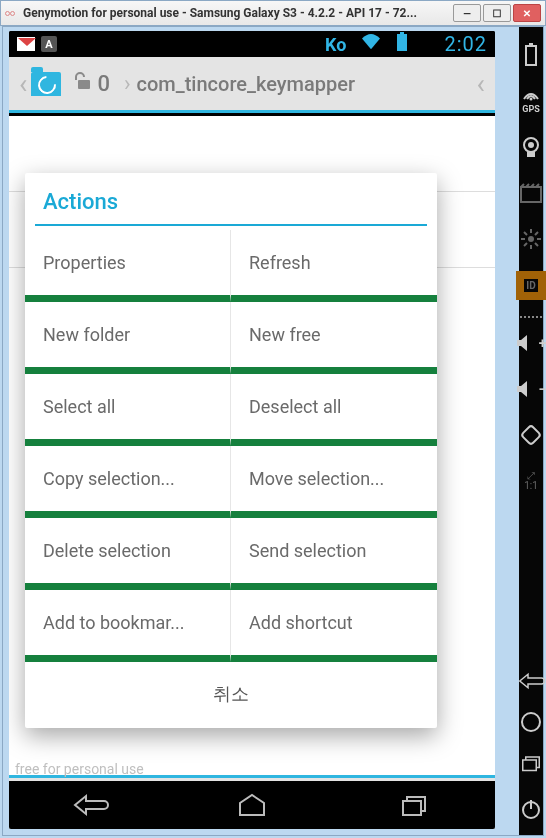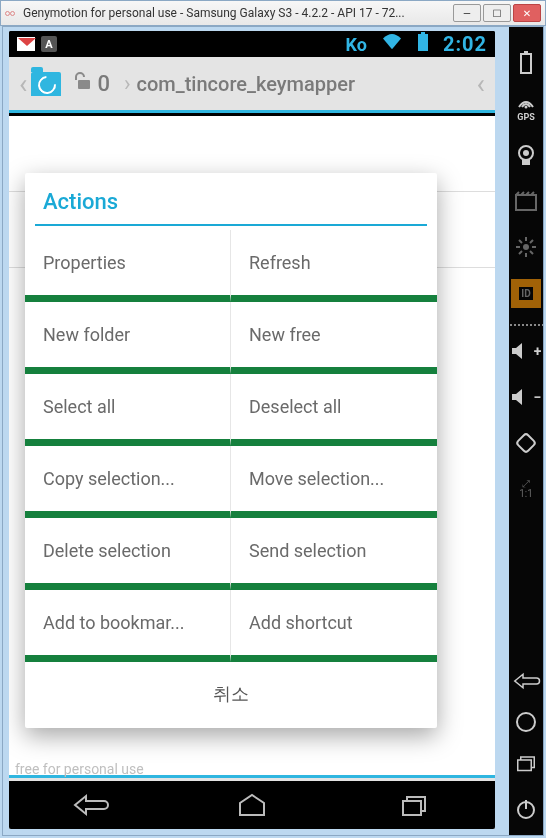--- a/index.html
+++ b/index.html
@@ -1,43 +1,43 @@
 <!DOCTYPE html>
 <html><head>
 <meta charset="utf-8">
 <style>
   * { box-sizing: border-box; margin: 0; padding: 0; font-family: "Roboto", "Helvetica Neue", Arial, sans-serif; }
   body { background: #bcd8f0; width: 546px; height: 838px; overflow: hidden; position: relative; }
 
   
   .win-titlebar {
     height: 26px; background: linear-gradient(#f7f7f7, #e8e8e8); border: 1px solid #8ba8c4;
-    display: flex; align-items: center; padding: 0 4px; font-size: 12px; color: #333;
+    display: flex; align-items: center; padding: 0 4px; font-size: 12px; color: #333; font-weight: bold;
   }
   .win-titlebar .geny-icon { width: 14px; height: 10px; margin-right: 4px; display:inline-flex; align-items:center; }
   .win-titlebar .geny-icon span { width:5px; height:5px; border:1px solid #d88; border-radius:50%; display:inline-block; }
   .win-titlebar .title { flex: 1; white-space: nowrap; overflow: hidden; text-overflow: ellipsis; }
   .win-titlebar .win-btns { display: flex; gap: 2px; }
   .win-titlebar .win-btn {
     width: 28px; height: 18px; border: 1px solid #999; border-radius: 2px;
     display: flex; align-items: center; justify-content: center; font-size: 10px; background:#eee;
   }
   .win-titlebar .win-btn.close { background: #e06060; border-color:#b44; color:#fff; }
 
   
   .frame {
     position: absolute; top:26px; left:2px; right:2px; bottom:2px;
     background: #bcd8f0; border:1px solid #8ba8c4;
   }
 
   
   .side-toolbar {
-    position: absolute; right: 0; top: 0; bottom: 0; width: 34px;
+    position: absolute; right: 0; top: 0; bottom: 0; width: 24px;
     background: #060606; display: flex; flex-direction: column; align-items: center;
-    color: #ccc; padding-top: 16px;
+    color: #ccc; padding-top: 8px;
   }
   .side-toolbar .sbtn {
     width: 36px; height: 40px; display:flex; align-items:center; justify-content:center;
     font-size: 18px; margin-bottom: 6px; color:#cfcfcf;
   }
   .side-toolbar .sbtn.small { font-size: 14px; }
   .side-toolbar .dots { height: 4px; width: 100%; background-image: radial-gradient(#888 1px, transparent 1px); background-size: 4px 4px; margin: 4px 0; }
   .side-toolbar .spacer { flex: 1; }
 
   
@@ -49,21 +49,21 @@
   
   .statusbar {
     height: 26px; background: #000; color: #fff; display: flex; align-items: center;
     padding: 0 8px; font-size: 14px;
   }
   .statusbar .left { display:flex; gap:6px; align-items:center; }
   .statusbar .right { margin-left:auto; display:flex; gap:14px; align-items:center; }
   .statusbar .ko { color:#31b5e5; font-weight:bold; font-size:18px; }
   .statusbar .wifi { color:#31b5e5; font-size:20px; }
   .statusbar .bat { color:#31b5e5; font-size:18px; }
-  .statusbar .clock { color:#31b5e5; font-size:20px; font-weight:700; letter-spacing:1px; }
+  .statusbar .clock { color:#31b5e5; font-size:20px; font-weight:400; letter-spacing:1px;margin-left:22px; }
   .statusbar .gmail-icon { width:18px; height:14px; border:1px solid #fff; background:#fff; position:relative; }
   .statusbar .gmail-icon::after { content:""; position:absolute; top:0; left:0; right:0; height:0; border-left:9px solid transparent; border-right:9px solid transparent; border-top:8px solid #d44; }
   .statusbar .a-icon { width:16px; height:16px; background:#555; color:#fff; display:flex; align-items:center; justify-content:center; font-size:11px; font-weight:bold; border-radius:2px;}
 
   
   .app-toolbar {
     height: 56px; background: #e4e4e4; display:flex; align-items:center; padding: 0 6px;
     border-bottom: 3px solid #2fb6e0; color:#7a7a7a;
   }
   .app-toolbar .chev { font-size:28px; color:#b7b7b7; padding:0 4px; }

